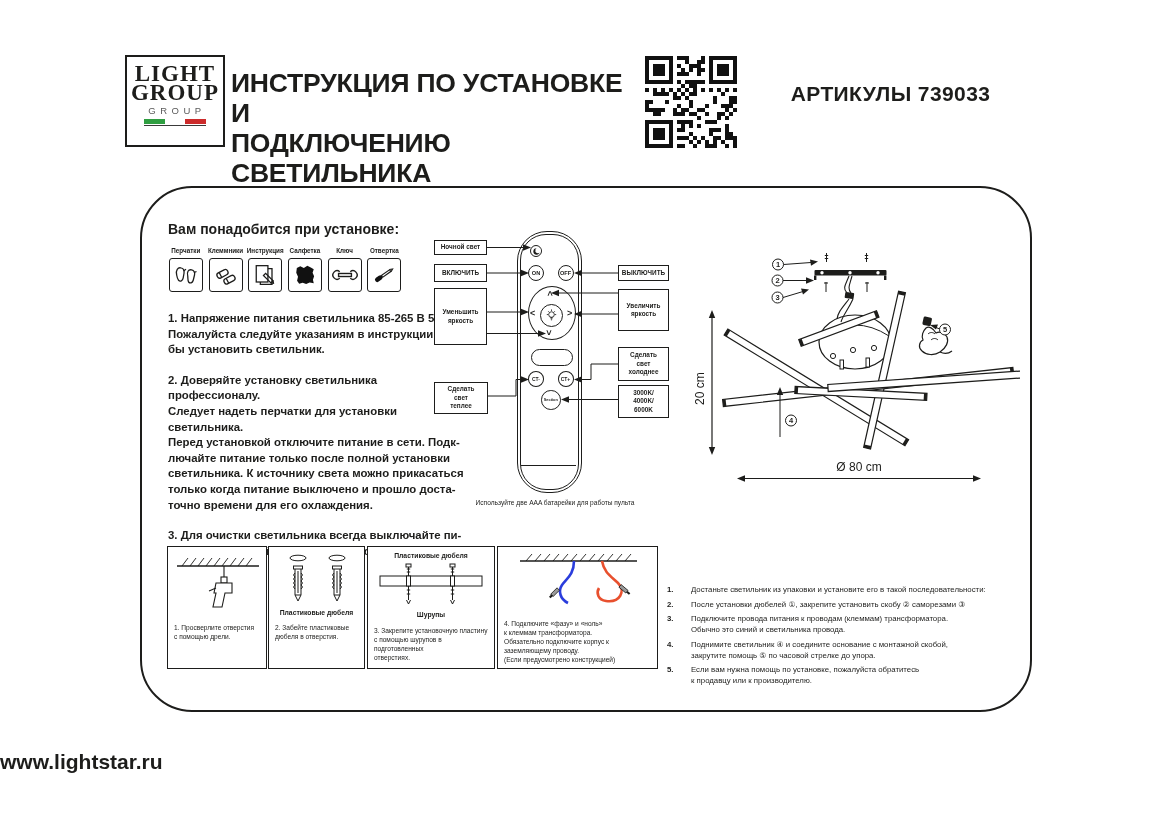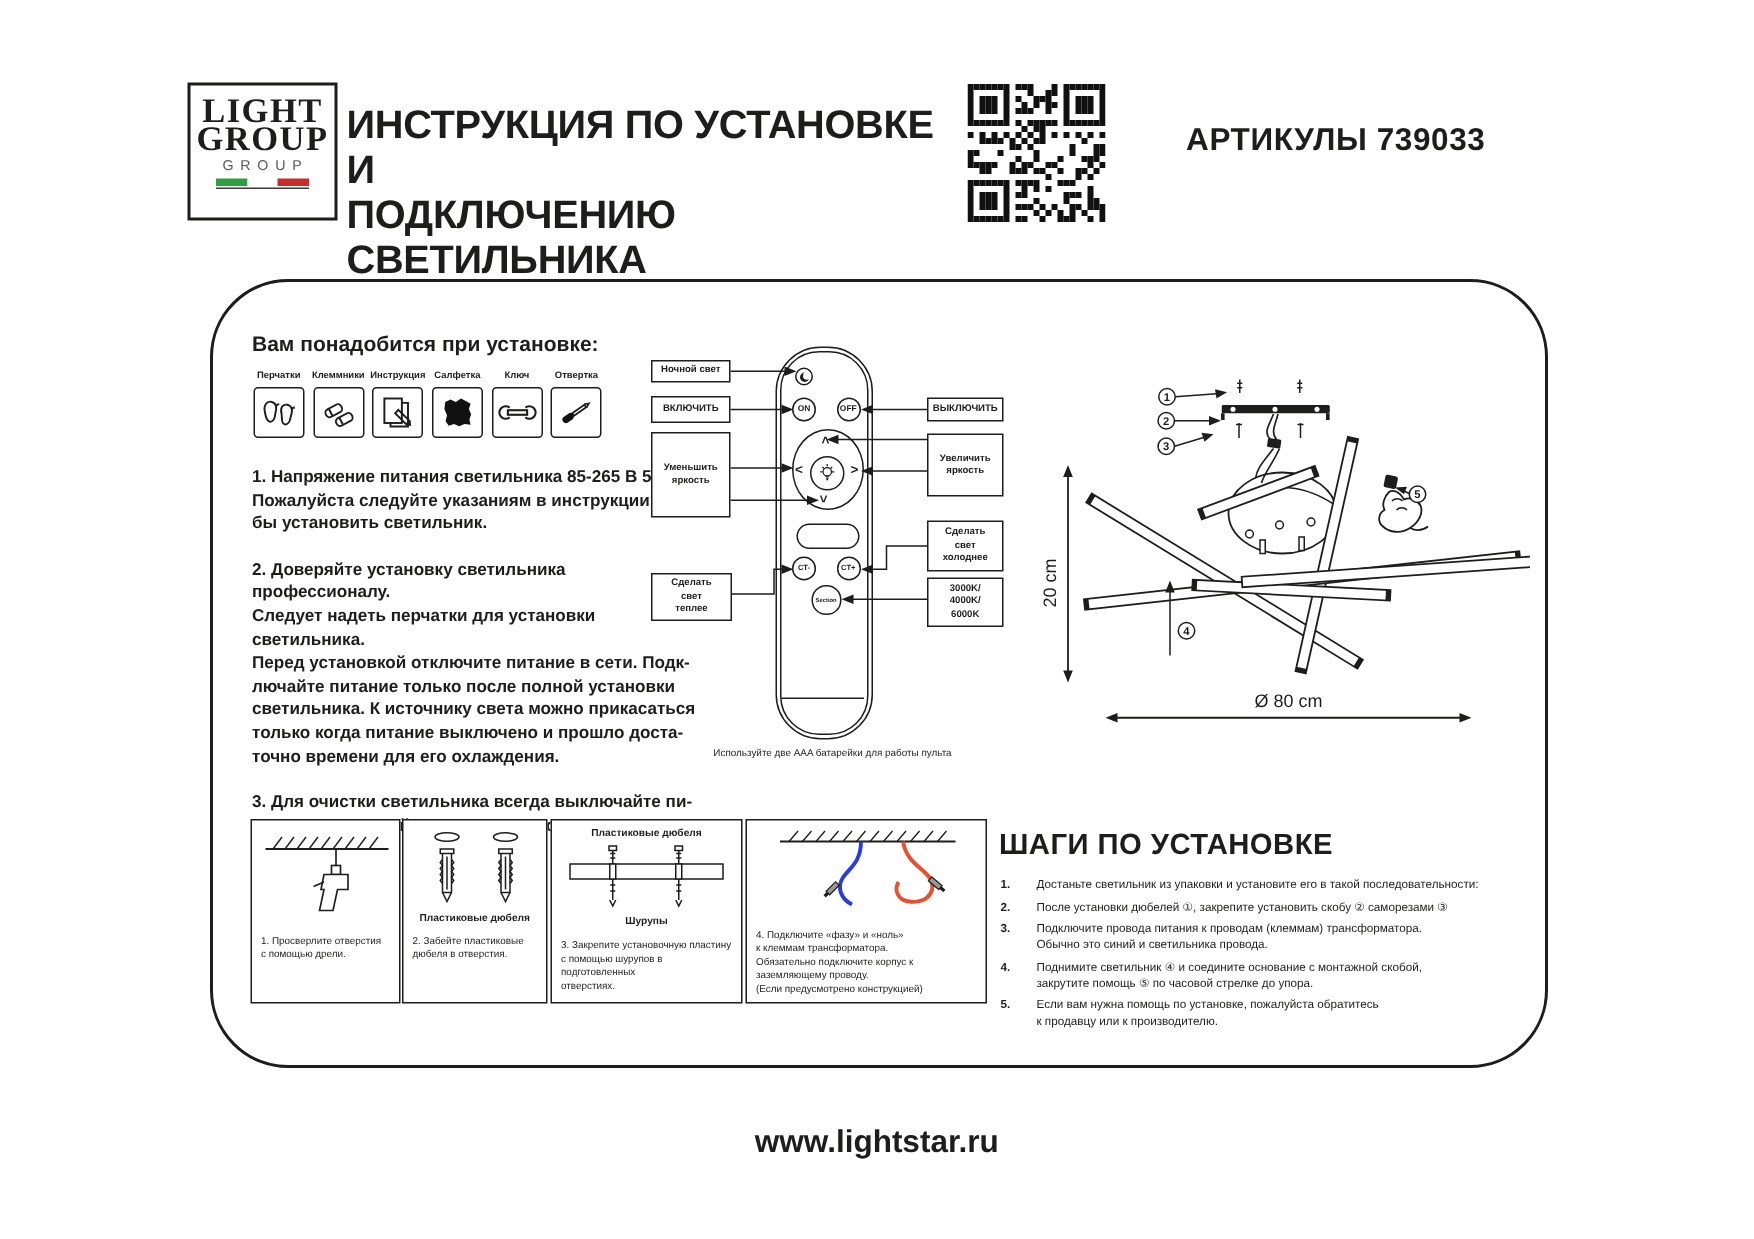--- a/index.html
+++ b/index.html
@@ -78,21 +78,21 @@
   .panel-caption{position:absolute;left:6px;right:3px;font-size:6.6px;font-weight:500;line-height:9px;}
   .panel-label{position:absolute;left:0;right:0;text-align:center;font-size:6.8px;font-weight:700;}
 
   
   #steps-heading{left:666px;top:552px;font-size:19.5px;font-weight:600;letter-spacing:0.3px;}
   #steps-list{left:667px;top:584px;width:350px;}
   .step{display:grid;grid-template-columns:24px 1fr;margin-bottom:3.5px;}
   .step-num{font-size:7.8px;font-weight:700;line-height:11px;}
   .step-text{font-size:7.8px;font-weight:400;line-height:11px;}
 
-  #website{left:0;right:0;top:750px;text-align:center;font-size:21px;font-weight:700;}
+  #website{left:0;right:0;top:750px;text-align:left;font-size:21px;font-weight:700;}
   svg{display:block;}
 </style>
 </head>
 <body>
 
 <div id="page">
 
   <div class="abs" id="logo-box">
     <div class="logo-word">LIGHT</div>
     <div class="logo-word">GROUP</div>
@@ -731,21 +731,20 @@
           <rect x="126" y="37.1" width="3.5" height="2.2" fill="#1d1d1b"></rect>
         </g>
     </svg>
     <div class="panel-caption pre" style="top:72px;">4. Подключите «фазу» и «ноль»
 к клеммам трансформатора.
 Обязательно подключите корпус к
 заземляющему проводу.
 (Если предусмотрено конструкцией)</div>
   </div>
 
-  <div class="abs" id="steps-heading">ШАГИ ПО УСТАНОВКЕ</div>
   <div class="abs" id="steps-list">
     <div class="step">
       <span class="step-num">1.</span>
       <span class="step-text pre">Достаньте светильник из упаковки и установите его в такой последовательности:</span>
     </div>
     <div class="step">
       <span class="step-num">2.</span>
       <span class="step-text pre">После установки дюбелей ①, закрепите установить скобу ② саморезами ③</span>
     </div>
     <div class="step">

